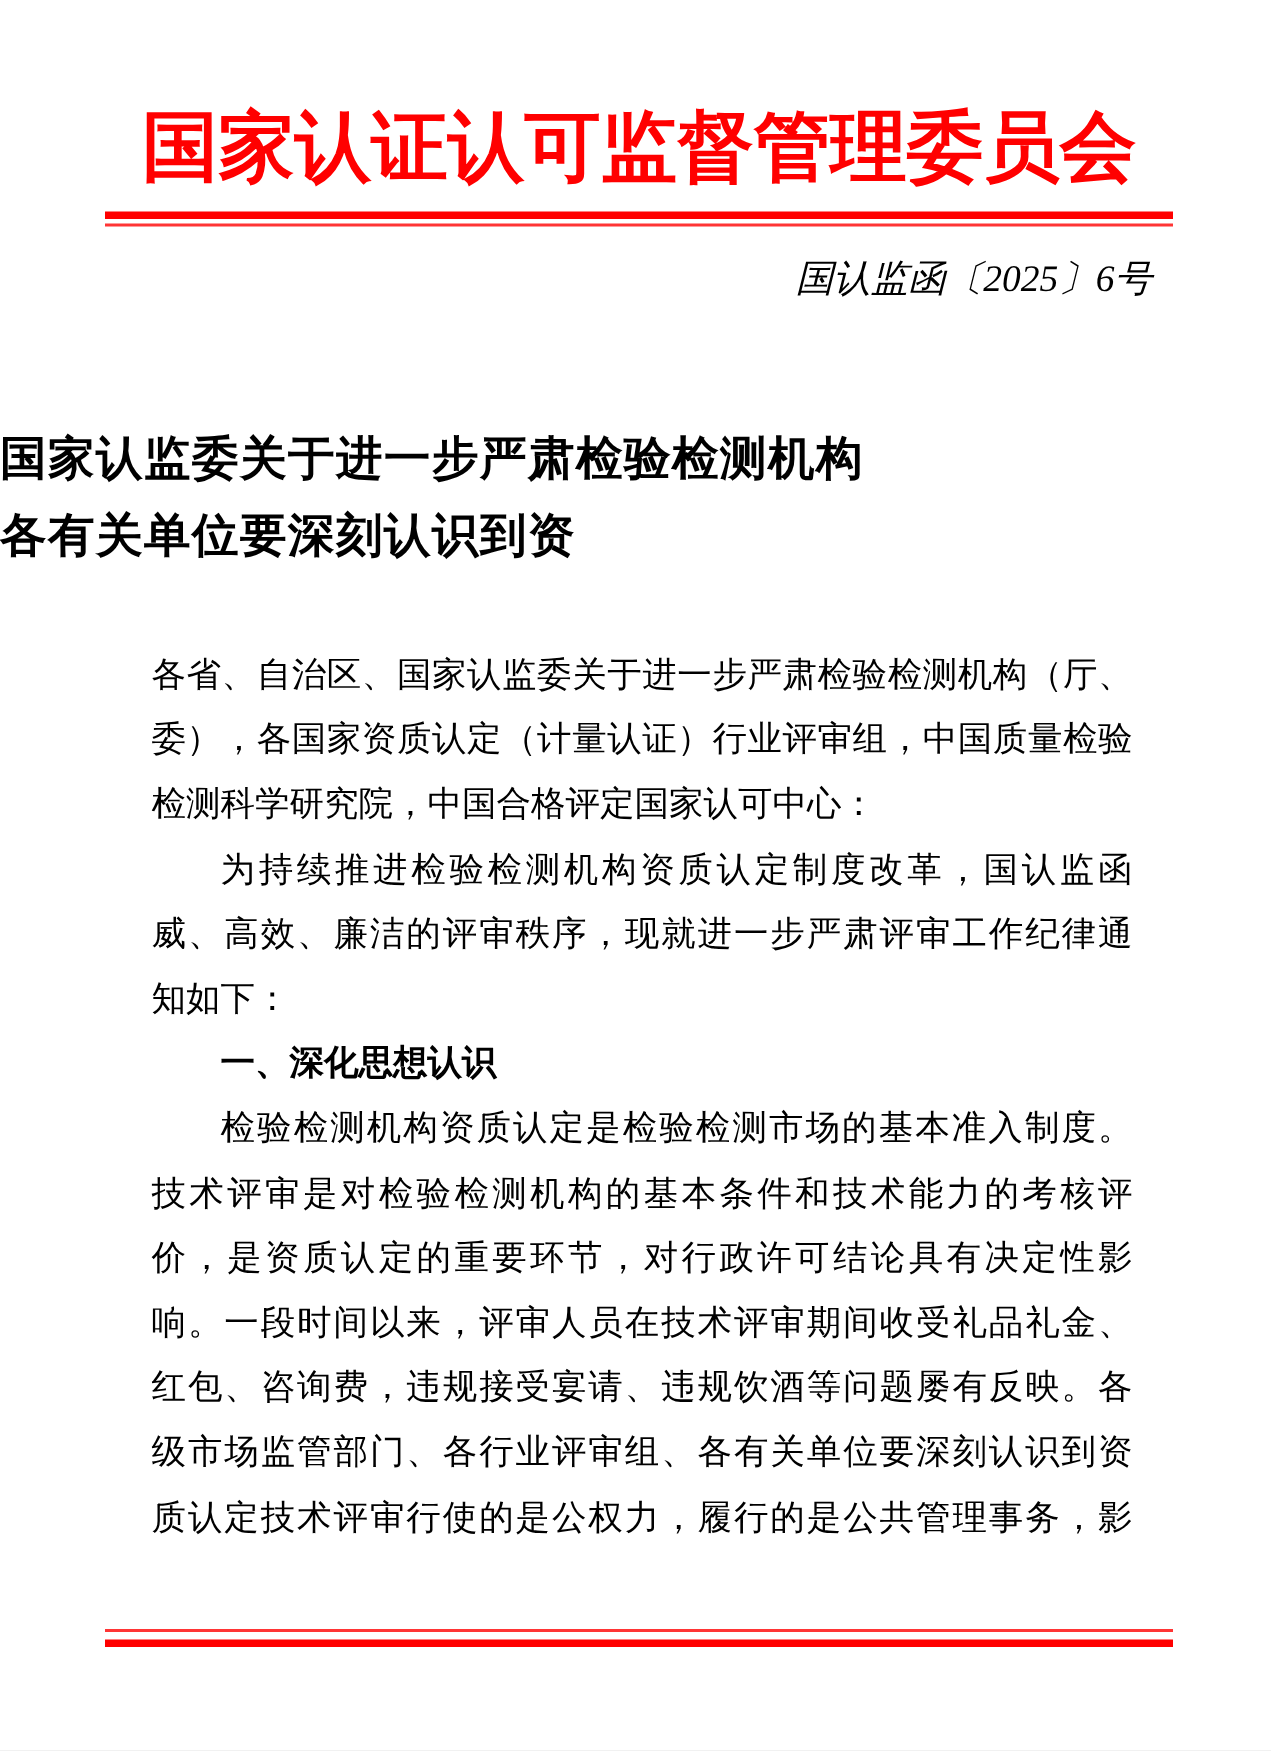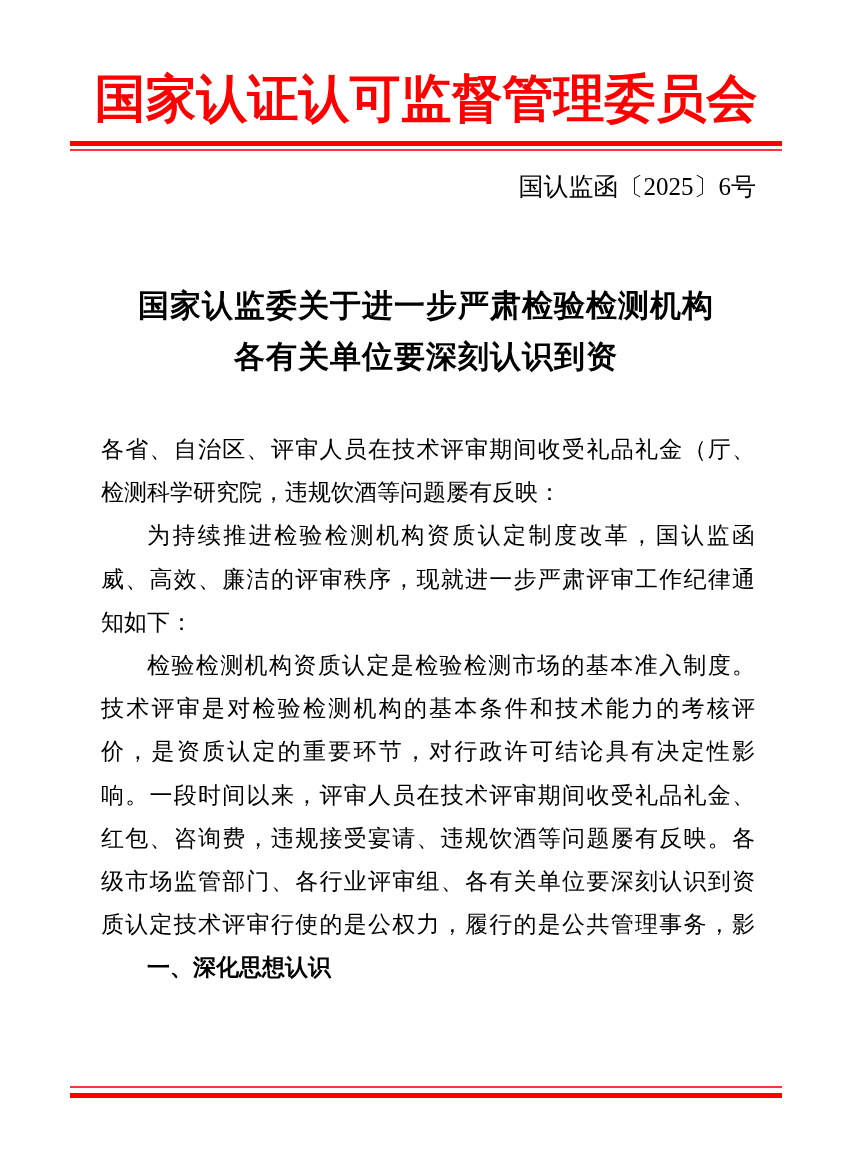--- a/index.html
+++ b/index.html
@@ -38,34 +38,34 @@
     width: 712px;
   }
   .rule-top-thick  { top: 141px;  height: 5px; background: var(--accent, #ff0000); }
   .rule-top-thin   { top: 149px;  height: 2px; background: var(--accent-light, #ff3535); }
   .rule-bot-thin   { top: 1086px; height: 2px; background: var(--accent-light, #ff3535); }
   .rule-bot-thick  { top: 1093px; height: 5px; background: var(--accent, #ff0000); }
   
   .doc-number {
     position: absolute;
     top: 168px;
-    left: 0;
+    left: 12px;
     width: 756px;
     text-align: right;
     font-size: 25px;
     line-height: 37px;
     white-space: nowrap;
+    font-style: italic;
   }
   
   .doc-title {
     position: absolute;
     top: 280px;
     left: 0;
     width: 100%;
-    text-align: center;
     font-size: 31px;
     line-height: 51px;
     font-weight: bold;
     letter-spacing: 1px;
   }
   
   .doc-body {
     position: absolute;
     top: 428px;
     left: 101px;
@@ -103,38 +103,39 @@
 
   <div class="doc-number">国认监函〔2025〕6号</div>
 
   <div class="doc-title">
     <div>国家认监委关于进一步严肃检验检测机构</div>
     <div>各有关单位要深刻认识到资</div>
   </div>
 
   <div class="doc-body">
       <div class="para salutation">
-        <div class="line">各省、自治区、评审人员在技术评审期间收受礼品礼金（厅、</div>
-        <div class="line no-stretch">检测科学研究院，违规饮酒等问题屡有反映：</div>
+        <div class="line">各省、自治区、国家认监委关于进一步严肃检验检测机构（厅、</div>
+        <div class="line">委），各国家资质认定（计量认证）行业评审组，中国质量检验</div>
+        <div class="line no-stretch">检测科学研究院，中国合格评定国家认可中心：</div>
       </div>
       <div class="para body">
         <div class="line first">为持续推进检验检测机构资质认定制度改革，国认监函</div>
         <div class="line">威、高效、廉洁的评审秩序，现就进一步严肃评审工作纪律通</div>
         <div class="line no-stretch">知如下：</div>
+      </div>
+      <div class="para heading">
+        <div class="line no-stretch first">一、深化思想认识</div>
       </div>
       <div class="para body">
         <div class="line first">检验检测机构资质认定是检验检测市场的基本准入制度。</div>
         <div class="line">技术评审是对检验检测机构的基本条件和技术能力的考核评</div>
         <div class="line">价，是资质认定的重要环节，对行政许可结论具有决定性影</div>
         <div class="line">响。一段时间以来，评审人员在技术评审期间收受礼品礼金、</div>
         <div class="line">红包、咨询费，违规接受宴请、违规饮酒等问题屡有反映。各</div>
         <div class="line">级市场监管部门、各行业评审组、各有关单位要深刻认识到资</div>
         <div class="line">质认定技术评审行使的是公权力，履行的是公共管理事务，影</div>
       </div>
-      <div class="para heading">
-        <div class="line no-stretch first">一、深化思想认识</div>
-      </div>
     </div>
 
   <div class="rule rule-bot-thin"></div>
   <div class="rule rule-bot-thick"></div>
 
 </div>
 
 </body></html>

